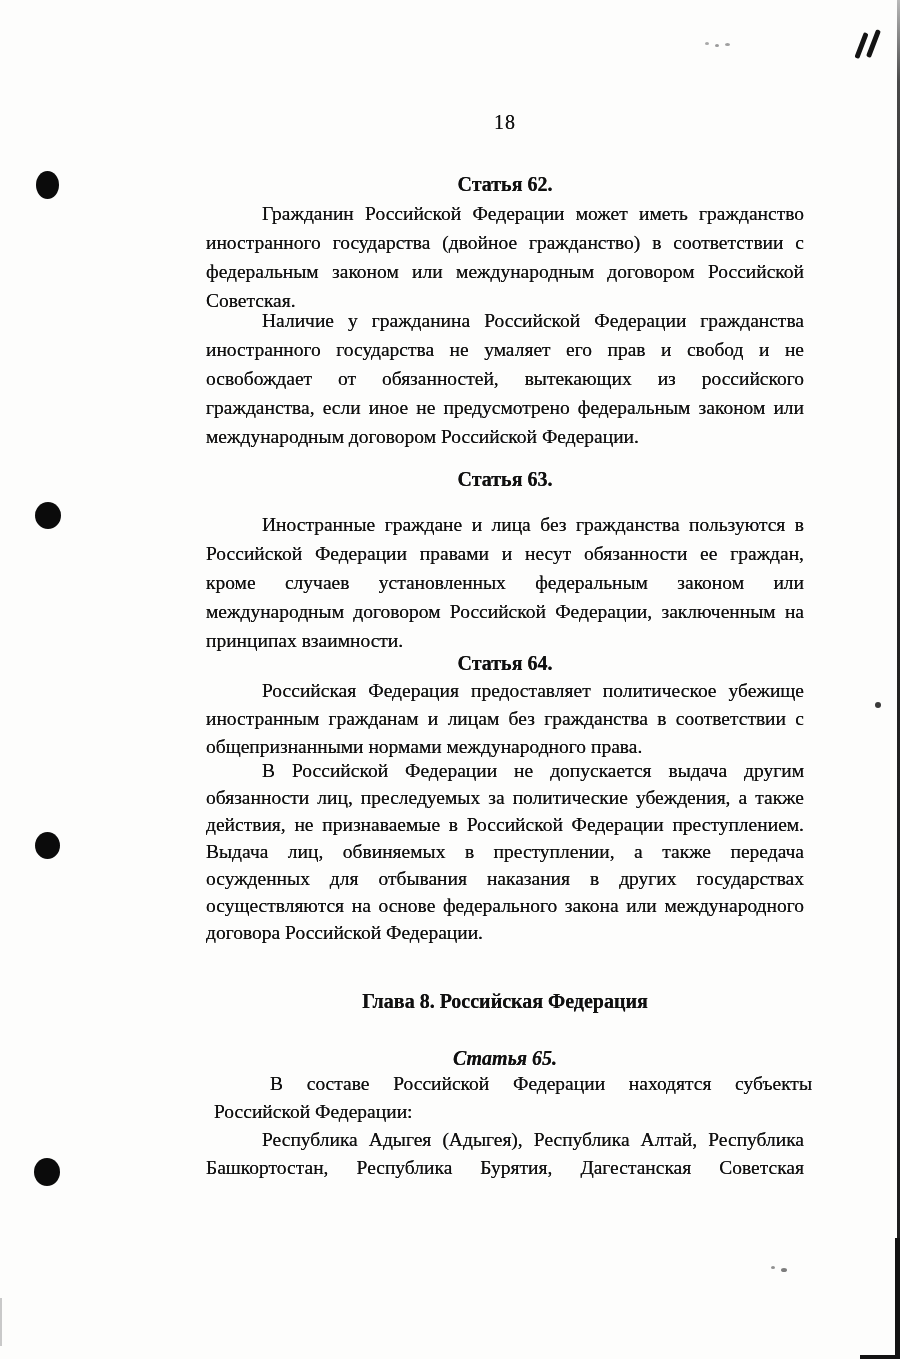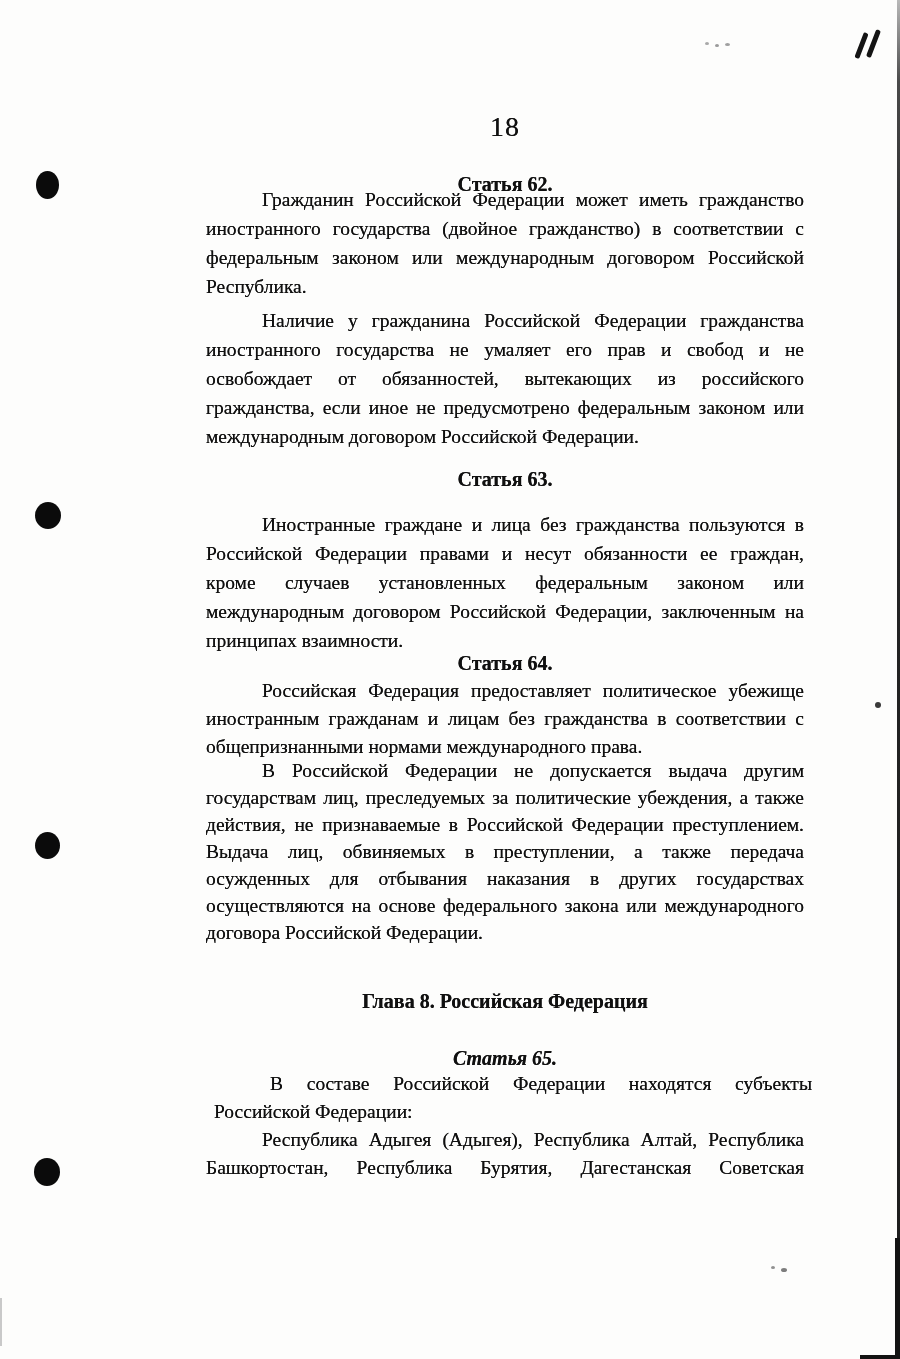--- a/index.html
+++ b/index.html
@@ -17,21 +17,21 @@
   .text-column {
     position: absolute;
     left: 206px; top: 0; width: 598px; height: 100%;
     font-size: 19.5px;
     text-shadow: 0 0 0.5px rgba(10,10,10,0.85);
   }
   .page-number {
     position: absolute;
     left: 206px; top: 111px; width: 598px;
     text-align: center;
-    font-size: 28px;
+    font-size: 20px;
     letter-spacing: 1px;
     text-shadow: 0 0 0.5px rgba(10,10,10,0.85);
   }
   .block { position: absolute; left: 0; width: 100%; }
   .article-heading, .chapter-heading {
     text-align: center;
     font-weight: bold;
     font-size: 20px;
     line-height: 26px;
   }
@@ -40,21 +40,21 @@
     text-align-last: justify;
     line-height: 29px;
     white-space: normal;
     overflow: visible;
   }
   .jline.first { text-indent: 56px; }
   .jline.last  { text-align-last: left; }
 
   
   .b0  { top: 171px; }                       
-  .b1  { top: 185px; }
+  .b1  { top: 199px; }
   .b2  { top: 306px; }
   .b3  { top: 466px; }                       
   .b4  { top: 510px; }
   .b5  { top: 650px; }                       
   .b6  { top: 677px; }  .b6 .jline { line-height: 28px; }
   .b7  { top: 757px; }  .b7 .jline { line-height: 27px; }
   .b8  { top: 988px; }                       
   .b9  { top: 1045px; font-style: italic; }                      
   .b10 { top: 1070px; margin-left: 8px; } .b10 .jline { line-height: 28px; }
   .b11 { top: 1126px; } .b11 .jline { line-height: 28px; }
@@ -106,21 +106,21 @@
 <div class="scan-page">
 
   <div class="page-number">18</div>
 
   <div class="text-column" id="text-column">
       <div class="block b0 article-heading">Статья 62.</div>
       <div class="block b1 paragraph">
         <div class="jline first">Гражданин Российской Федерации может иметь гражданство</div>
         <div class="jline">иностранного государства (двойное гражданство) в соответствии с</div>
         <div class="jline">федеральным законом или международным договором Российской</div>
-        <div class="jline last">Республика.</div>
+        <div class="jline last">Советская.</div>
       </div>
       <div class="block b2 paragraph">
         <div class="jline first">Наличие у гражданина Российской Федерации гражданства</div>
         <div class="jline">иностранного государства не умаляет его прав и свобод и не</div>
         <div class="jline">освобождает от обязанностей, вытекающих из российского</div>
         <div class="jline">гражданства, если иное не предусмотрено федеральным законом или</div>
         <div class="jline last">международным договором Российской Федерации.</div>
       </div>
       <div class="block b3 article-heading">Статья 63.</div>
       <div class="block b4 paragraph">
@@ -131,21 +131,21 @@
         <div class="jline last">принципах взаимности.</div>
       </div>
       <div class="block b5 article-heading">Статья 64.</div>
       <div class="block b6 paragraph">
         <div class="jline first">Российская Федерация предоставляет политическое убежище</div>
         <div class="jline">иностранным гражданам и лицам без гражданства в соответствии с</div>
         <div class="jline last">общепризнанными нормами международного права.</div>
       </div>
       <div class="block b7 paragraph">
         <div class="jline first">В Российской Федерации не допускается выдача другим</div>
-        <div class="jline">государствам лиц, преследуемых за политические убеждения, а также</div>
+        <div class="jline">обязанности лиц, преследуемых за политические убеждения, а также</div>
         <div class="jline">действия, не признаваемые в Российской Федерации преступлением.</div>
         <div class="jline">Выдача лиц, обвиняемых в преступлении, а также передача</div>
         <div class="jline">осужденных для отбывания наказания в других государствах</div>
         <div class="jline">осуществляются на основе федерального закона или международного</div>
         <div class="jline last">договора Российской Федерации.</div>
       </div>
       <div class="block b8 chapter-heading">Глава 8. Российская Федерация</div>
       <div class="block b9 article-heading">Статья 65.</div>
       <div class="block b10 paragraph">
         <div class="jline first">В составе Российской Федерации находятся субъекты</div>

